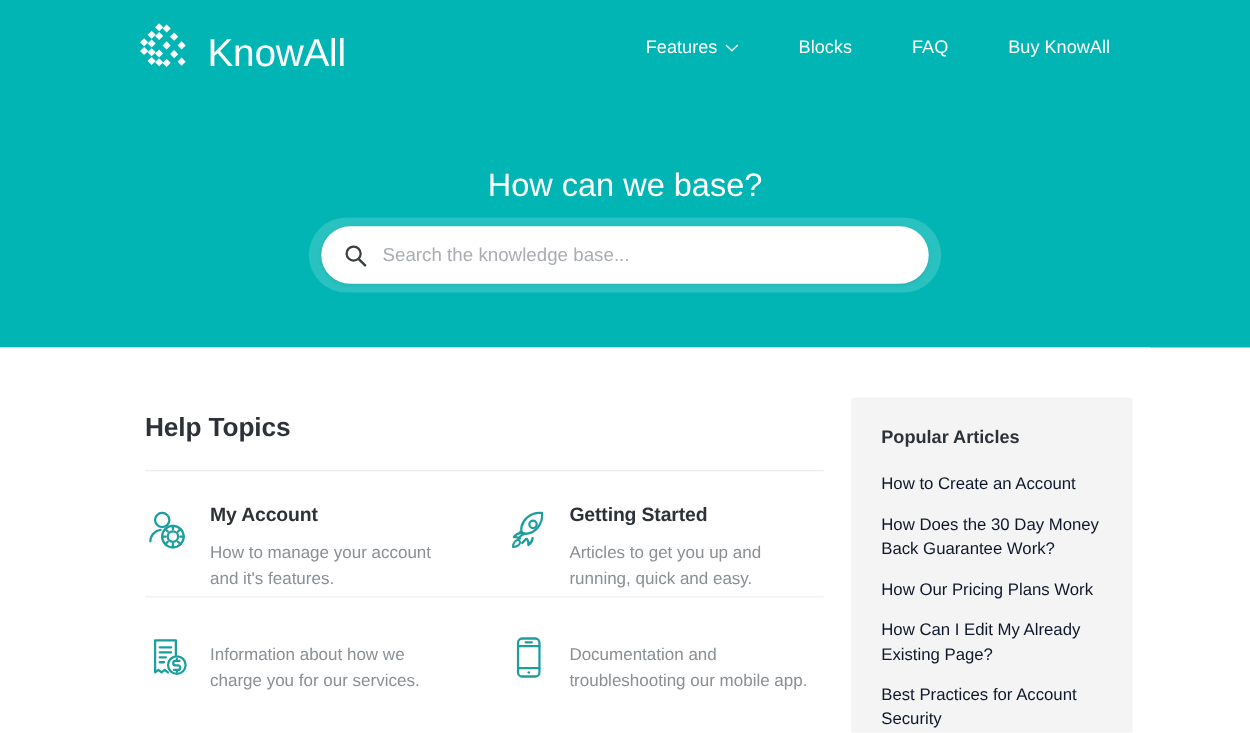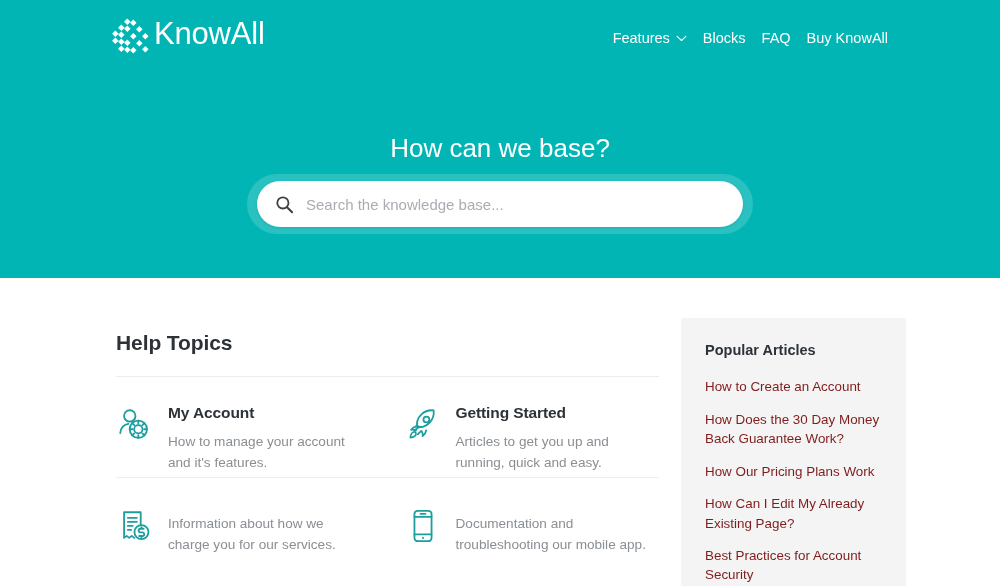--- a/index.html
+++ b/index.html
@@ -26,37 +26,38 @@
     width: 1000px;
     height: 76px;
     display: flex;
     align-items: center;
     justify-content: space-between;
     padding: 0 112px 0 112px;
   }
 
   .brand {
     display: flex;
-    align-items: flex-start;
+    align-items: flex-end;
+    gap: 12px;
     text-decoration: none;
   }
   .brand-mark { width: 42px; height: 40px; display: block; flex: none; }
   .brand-name {
     color: #ffffff;
     font-size: 31px;
     font-weight: 400;
     letter-spacing: -0.2px;
     line-height: 1;
     white-space: nowrap;
   }
 
   .nav-links {
     display: flex;
     align-items: flex-start;
-    gap: 16px;
+    gap: 48px;
   }
   .nav-link {
     color: #ffffff;
     font-size: 14.5px;
     line-height: 1;
     text-decoration: none;
     white-space: nowrap;
     display: inline-flex;
     align-items: center;
     gap: 6px;
@@ -188,21 +189,21 @@
     font-weight: 700;
     color: #2d3238;
     line-height: 1.2;
     margin-bottom: 18px;
   }
   .side-list { list-style: none; }
   .side-list li { margin-bottom: 13px; }
   .side-list li:last-child { margin-bottom: 0; }
   .side-link {
     font-size: 13.4px;
-    color: #7f1d1d;
+    color: #0f172a;
     line-height: 1.45;
     text-decoration: none;
     display: block;
   }
 </style>
 </head>
 <body>
 
 <div class="hero">
 

